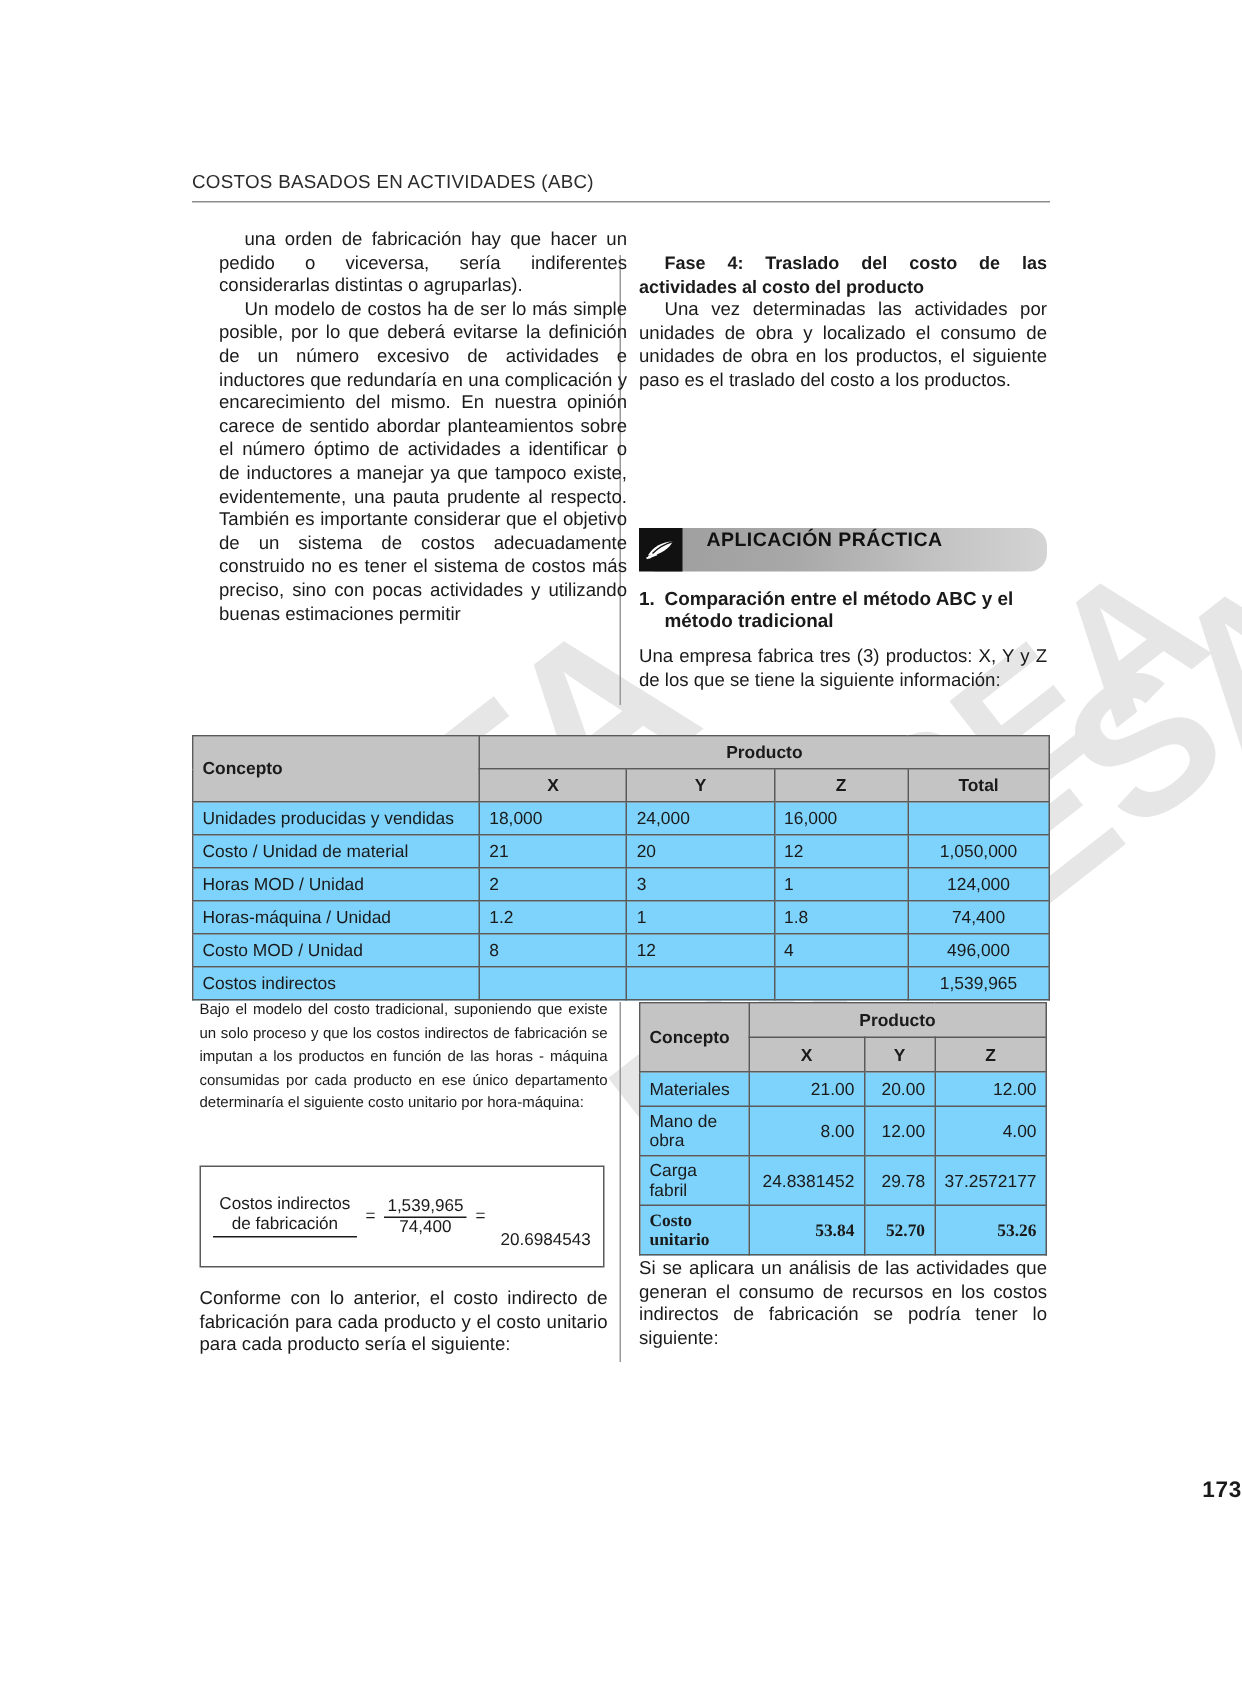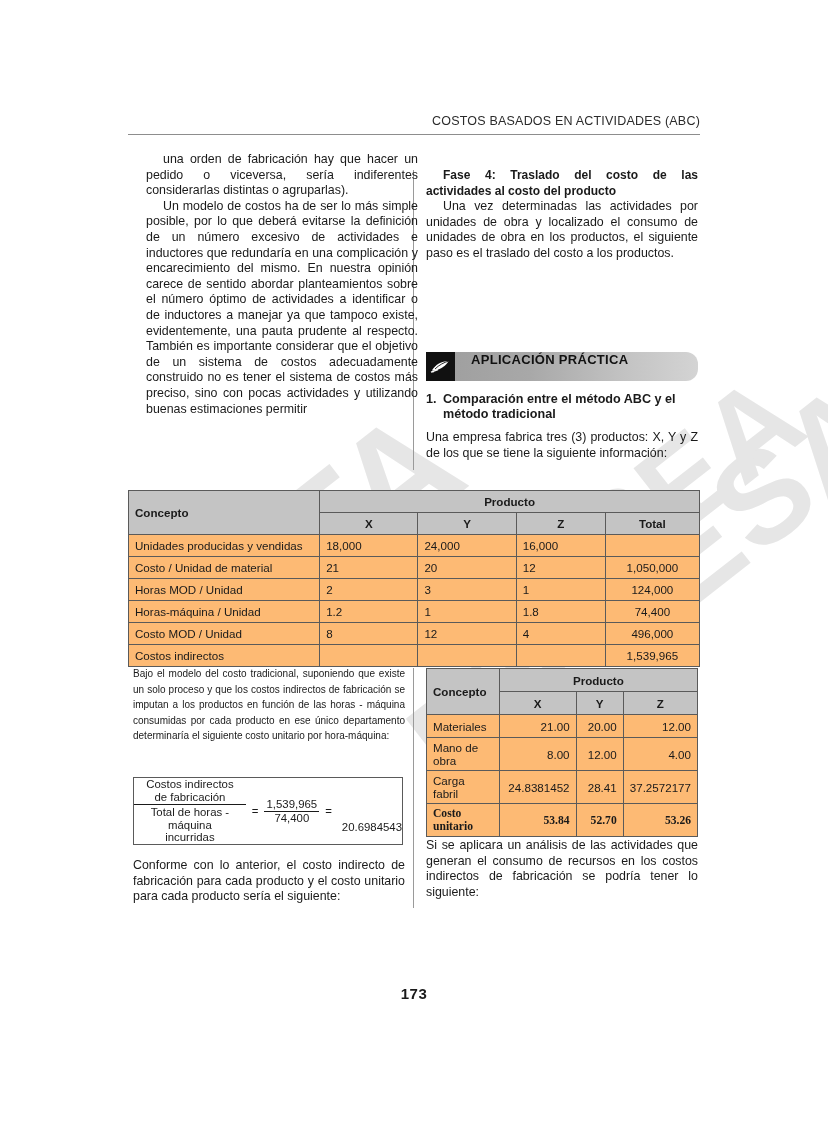--- a/index.html
+++ b/index.html
@@ -60,21 +60,20 @@
     inset: 0;
     z-index: 2;
   }
 
   
   .runhead {
     position: absolute;
     left: 128px;
     top: 114px;
     width: 572px;
-    text-align: right;
   }
   .runhead-title {
     font-size: 12.5px;
     letter-spacing: 0.2px;
     color: #2b2b2b;
     display: block;
     padding-bottom: 6px;
   }
   .runhead-rule {
     height: 1px;
@@ -176,21 +175,21 @@
   
   table.tbl {
     border-collapse: collapse;
     font-size: 11.6px;
     background: #ffffff;
   }
   table.tbl td, table.tbl th {
     border: 1px solid #5a5a5a;
     padding: 3px 6px;
     font-weight: normal;
-    background: #fdba74;
+    background: #7dd3fc;
   }
   table.tbl th {
     background: #c4c4c4;
     font-weight: bold;
     text-align: center;
   }
   .tbl .num   { text-align: left; }
   .tbl .right { text-align: center; }
   .tbl .bold  { font-weight: bold; font-family: Liberation Serif, serif; }
 
@@ -301,21 +300,21 @@
     height: 240px;
     background: #9a9a9a;
   }
 
   
   .folio {
     position: absolute;
     left: 0;
     top: 985px;
     width: 828px;
-    text-align: center;
+    text-align: right;
     font-weight: bold;
     font-size: 15px;
     letter-spacing: 0.5px;
   }
 </style>
 </head>
 <body>
 
 <div class="watermark">
   <div class="wm-text wm-a">NTA</div>
@@ -428,24 +427,20 @@
 
   <div class="para-left-a">Bajo el modelo del costo tradicional, suponiendo que existe un solo proceso y que los costos indirectos de fabricación se imputan a los productos en función de las horas - máquina consumidas por cada producto en ese único departamento determinaría el siguiente costo unitario por hora-máquina:</div>
 
   <div class="formula-box">
     <div class="frac">
       <div class="top">
         <div>Costos indirectos</div>
         <div>de fabricación</div>
       </div>
       <div class="bar"></div>
-      <div class="bot">
-        <div>Total de horas - máquina</div>
-        <div>incurridas</div>
-      </div>
     </div>
     <span class="eq">=</span>
     <div class="frac frac-narrow">
       <div class="top">1,539,965</div>
       <div class="bar"></div>
       <div class="bot">74,400</div>
     </div>
     <span class="eq">=</span>
     <span class="result">20.6984543</span>
   </div>
@@ -474,21 +469,21 @@
           </tr>
           <tr>
             <td class="s-concept">Mano de obra</td>
             <td class="s-x right">8.00</td>
             <td class="s-y right">12.00</td>
             <td class="s-z right">4.00</td>
           </tr>
           <tr>
             <td class="s-concept">Carga fabril</td>
             <td class="s-x right">24.8381452</td>
-            <td class="s-y right">28.41</td>
+            <td class="s-y right">29.78</td>
             <td class="s-z right">37.2572177</td>
           </tr>
           <tr>
             <td class="s-concept bold">Costo unitario</td>
             <td class="s-x right bold">53.84</td>
             <td class="s-y right bold">52.70</td>
             <td class="s-z right bold">53.26</td>
           </tr>
         </tbody>
     </table>

